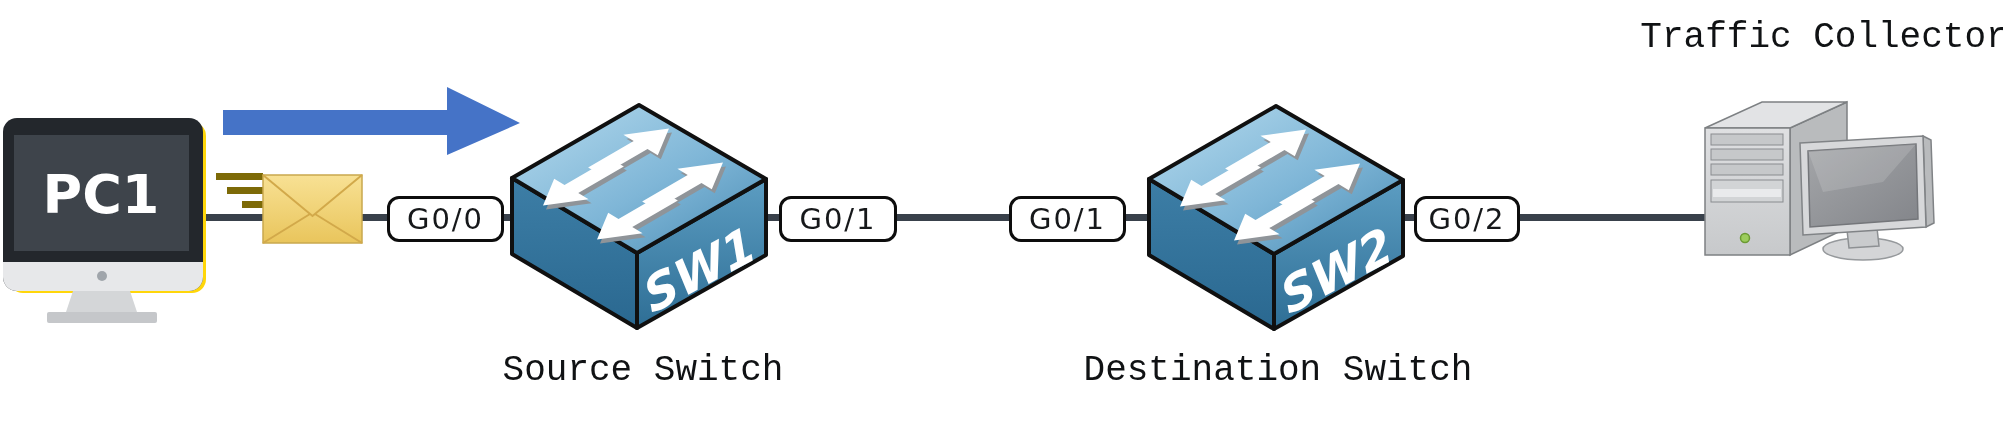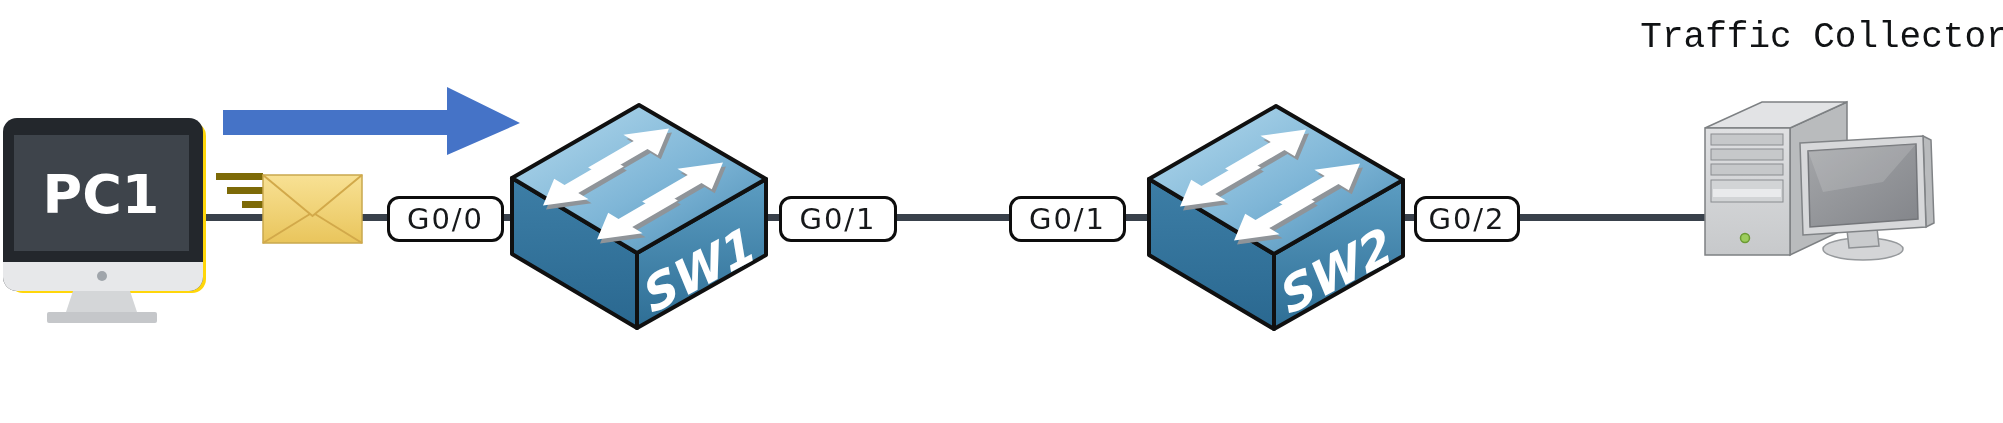--- a/index.html
+++ b/index.html
@@ -156,15 +156,17 @@
 
     <ellipse cx="168" cy="169" rx="40" ry="11" fill="#d4d5d7" stroke="#96999c" stroke-width="1.5"></ellipse>
     <polygon points="152,150 182,148 184,166 154,168" fill="#c9cbcd" stroke="#8d9093" stroke-width="1.5"></polygon>
 
     <polygon points="228,56 236,60 239,143 231,147" fill="#b9bbbd" stroke="#808386" stroke-width="1.5"></polygon>
     <polygon points="105,63 228,56 231,147 108,155" fill="#d7d8da" stroke="#808386" stroke-width="1.5"></polygon>
     <polygon points="113,71 221,64 223,139 115,147" fill="url(#screenGrad)" stroke="#74767a" stroke-width="1.5"></polygon>
     <polygon points="113,71 221,64 188,102 128,112" fill="#ffffff" opacity="0.14"></polygon>
   </svg>
 
+  <div class="caption cap-sw1">Source Switch</div>
+  <div class="caption cap-sw2">Destination Switch</div>
   <div class="caption cap-collector">Traffic Collector</div>
 
 </div>
 
 </body></html>

